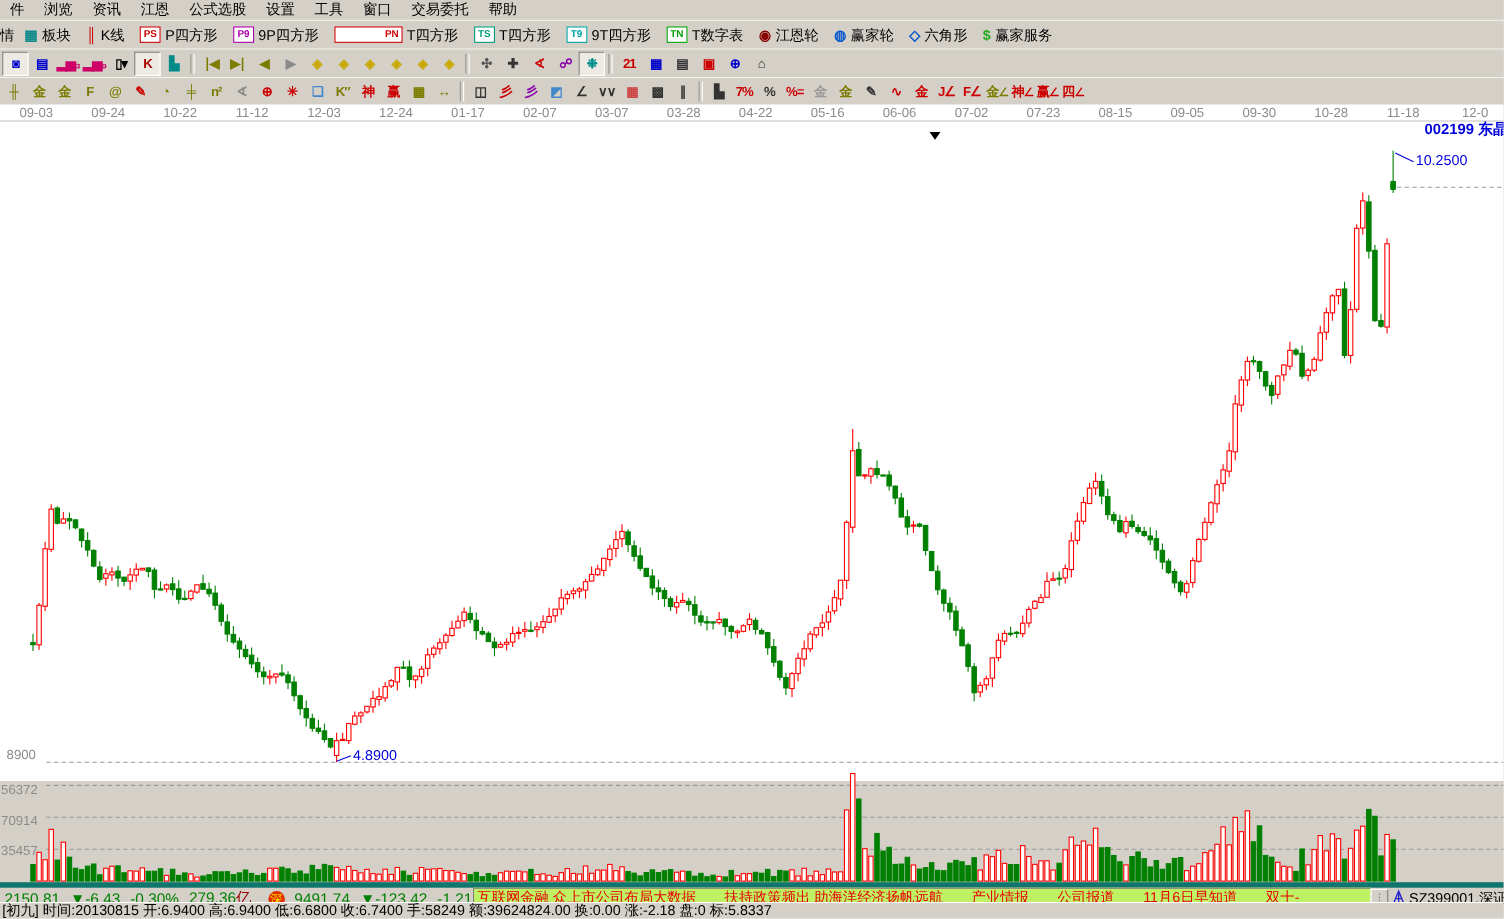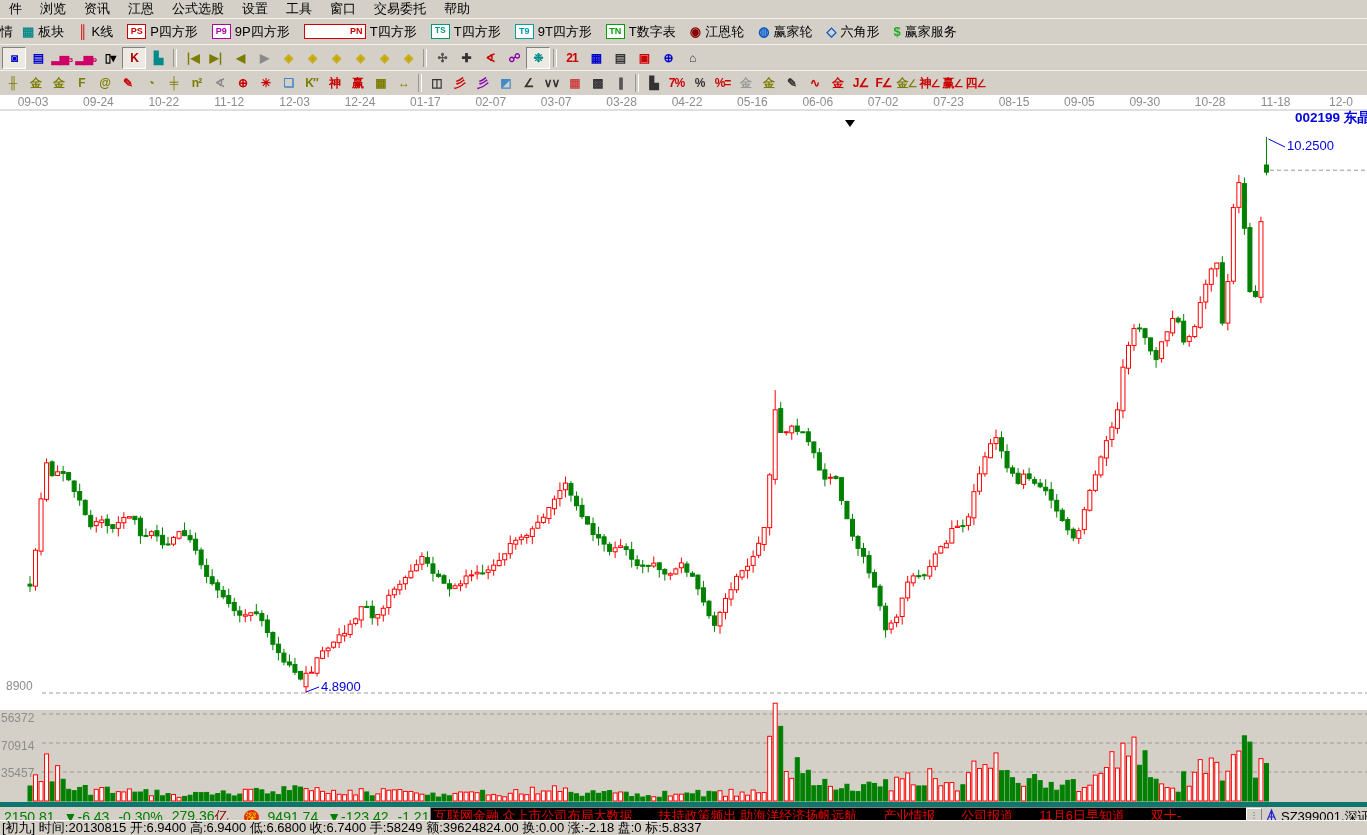--- a/index.html
+++ b/index.html
@@ -29,21 +29,21 @@
   .lead-partial{font-size:13px;color:#000;width:15px;overflow:hidden;flex:0 0 auto}
   
   .chart{position:absolute;left:0;top:95px;width:1367px;height:615px;background:#ffffff}
   
   .ticker{position:absolute;left:0;top:802px;width:1367px;height:18px;background:#d4d0c8;
           border-top:5px solid #0f766e;font-size:14px;white-space:nowrap;box-sizing:border-box}
   .tick-left{position:absolute;left:4px;top:1px;display:flex;align-items:center;gap:9px}
   .grn{color:#008000}.dred{color:#900000}
   .badge-sz{display:inline-flex;align-items:center;justify-content:center;width:15px;height:15px;
             border-radius:50%;background:#e03000;color:#ffe800;font-size:11px;margin-left:6px}
-  .newspanel{position:absolute;left:430px;top:0px;width:812px;height:16px;background:#000000;
+  .newspanel{position:absolute;left:430px;top:0px;width:812px;height:16px;background:#bef264;
              border:1px solid;border-color:#808080 #ffffff #ffffff #808080;overflow:hidden;
              color:#e80000;font-size:13px;line-height:15px;padding-left:3px;box-sizing:content-box}
   .spinbtn{position:absolute;left:1246px;top:1px;width:16px;height:15px;background:#d4d0c8;
            border:1px solid;border-color:#ffffff #808080 #808080 #ffffff;font-size:8px;line-height:1;padding:0;color:#447}
   .antenna{position:absolute;left:1265px;top:1px}
   .codelabel{position:absolute;left:1281px;top:1px;font-size:13px;color:#000}
   
   .statusbar{position:absolute;left:0;top:820px;width:1367px;height:15px;background:#d4d0c8;
              border-top:1px solid #ffffff;font-size:13px;color:#000;display:flex;align-items:center;
              padding-left:2px;white-space:nowrap;box-sizing:border-box}
@@ -82,21 +82,21 @@
       </button>
       <button class="plugbtn">
         <span class="badge" style="color: rgb(170, 0, 170); border-color: rgb(170, 0, 170);">P9</span>
         <span>9P四方形</span>
       </button>
       <button class="plugbtn">
         <span class="badge" style="color: rgb(204, 0, 0); border-color: rgb(204, 0, 0); padding-left: 43px;">PN</span>
         <span>T四方形</span>
       </button>
       <button class="plugbtn">
-        <span class="badge" style="color: rgb(0, 153, 119); border-color: rgb(0, 153, 119); font-family: Liberation Mono, monospace;">TS</span>
+        <span class="badge" style="color: rgb(0, 153, 119); border-color: rgb(0, 153, 119);">TS</span>
         <span>T四方形</span>
       </button>
       <button class="plugbtn">
         <span class="badge" style="color: rgb(0, 160, 160); border-color: rgb(0, 160, 160);">T9</span>
         <span>9T四方形</span>
       </button>
       <button class="plugbtn">
         <span class="badge" style="color: rgb(0, 160, 0); border-color: rgb(0, 160, 0);">TN</span>
         <span>T数字表</span>
       </button>

